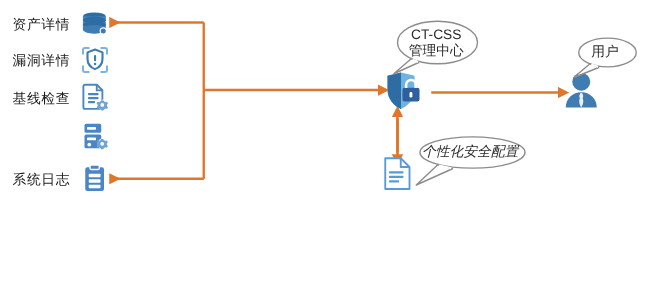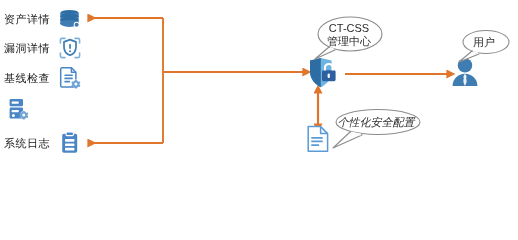--- a/index.html
+++ b/index.html
@@ -16,21 +16,21 @@
     overflow: hidden;
   }
   
   .src-row {
     position: absolute;
     left: 4px;
     width: 86px;
     height: 30px;
     display: flex;
     align-items: center;
-    justify-content: flex-start;
+    justify-content: flex-end;
   }
   .src-label {
     font-size: 11px;
     color: #1a1a1a;
     letter-spacing: 0.5px;
     white-space: nowrap;
     width: 52px;
   }
   .src-icon {
     width: 28px;

